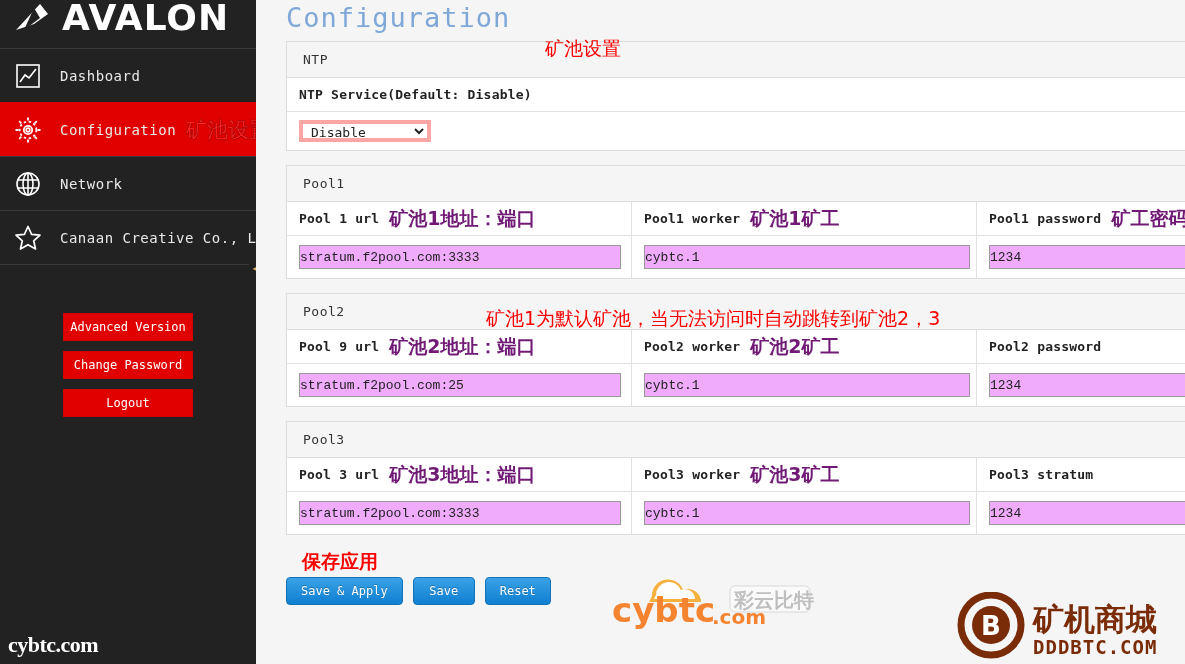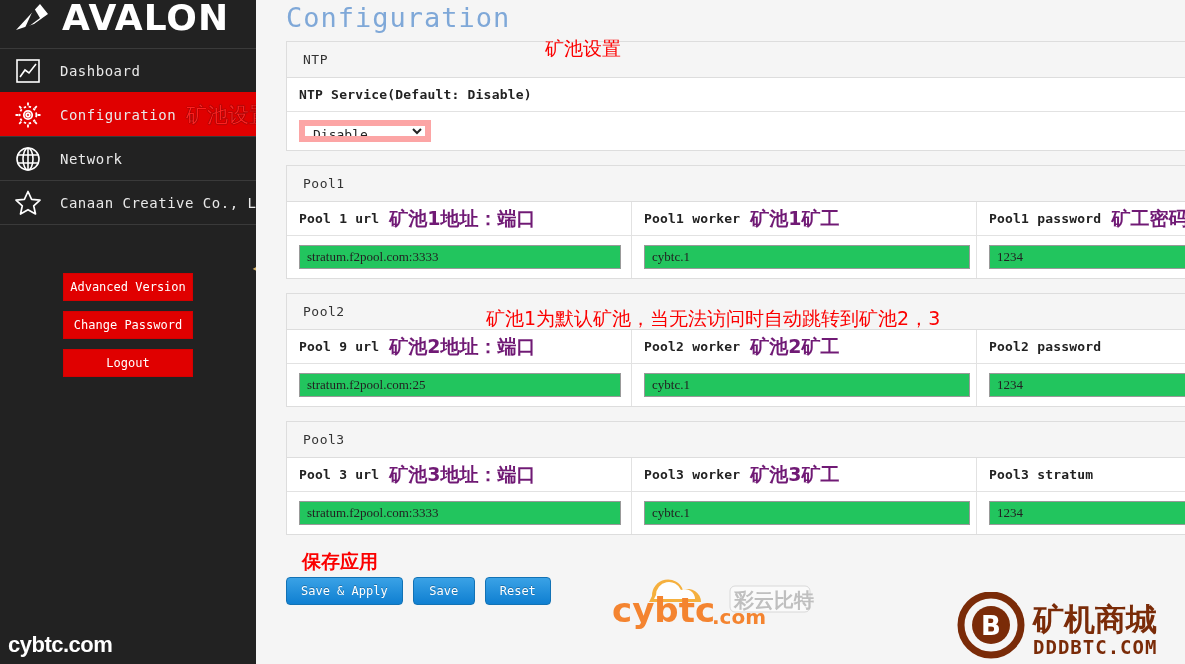--- a/index.html
+++ b/index.html
@@ -28,21 +28,21 @@
   .brand-text {
     color: #ffffff;
     font-family: "DejaVu Sans", "Liberation Sans", sans-serif;
     font-weight: bold;
     font-size: 36px;
     letter-spacing: 1px;
     line-height: 36px;
     position: relative; top: -6px;
   }
   .nav-item {
-    height: 44px;
+    height: 54px;
     display: flex; align-items: center;
     border-top: 1px solid #3a3a3a;
     color: #e9e9e9;
     font-size: 14px;
     padding-left: 8px;
     position: relative;
   }
   .nav-item.active { background: #e00000; border-top-color: #e00000; }
   .nav-ico { width: 40px; height: 34px; display: flex; align-items: center; justify-content: center; flex: 0 0 auto; }
   .nav-label { margin-left: 12px; white-space: nowrap; letter-spacing: .5px; }
@@ -74,21 +74,21 @@
     color: #ffffff;
     font-family: "DejaVu Sans Mono", monospace;
     font-size: 12px;
     padding: 6px 0;
     text-align: center;
     cursor: pointer;
   }
   .side-foot {
     position: absolute; left: 8px; bottom: 6px;
     color: #ffffff;
-    font-family: Liberation Sans, sans-serif;
+    font-family: Liberation Serif, serif;
     font-weight: bold;
     font-size: 22px;
     letter-spacing: -0.5px;
   }
 
   
   #main {
     position: absolute; left: 256px; top: 0;
     width: 929px; height: 664px;
     background: #f5f5f5;
@@ -123,21 +123,21 @@
     padding-left: 12px;
     border-bottom: 1px solid #e2e2e2;
     font-weight: bold; font-size: 13px; color: #222;
     letter-spacing: .2px;
   }
   .ntp-row-field { height: 38px; display: flex; align-items: center; padding-left: 12px; }
   select.ctl {
     font-family: "DejaVu Sans Mono", monospace;
     font-size: 13px;
     width: 132px; height: 22px;
-    border: 6px solid #fca5a5;
+    border: 4px solid #fca5a5;
     background: #ffffff;
     color: #222;
     padding-left: 4px;
   }
 
   
   .pool-cols { display: flex; }
   .pool-col { flex: 0 0 auto; border-right: 1px solid #e2e2e2; }
   .pool-col:last-child { border-right: none; }
   .col-url { width: 345px; }
@@ -154,27 +154,27 @@
   .lab-cn {
     color: #701a75;
     font-family: "DejaVu Sans", "Liberation Sans", sans-serif;
     font-size: 19px;
     font-weight: 700;
     margin-left: 10px;
     white-space: nowrap;
   }
   .cell-field { height: 42px; display: flex; align-items: center; padding-left: 12px; }
   input.ctl {
-    font-family: Liberation Serif, serif;
+    font-family: Liberation Mono, monospace;
     font-size: 13px;
     height: 24px;
     border: 1px solid #999999;
-    background: #22c55e;
+    background: #f0abfc;
     color: #222;
-    padding-left: 7px;
+    padding-left: 0;
   }
   .inp-url { width: 322px; }
   .inp-worker { width: 326px; }
   .inp-pass { width: 350px; }
 
   
   .note-float {
     position: absolute;
     left: 486px; top: 306px;
     color: #fb0000;

